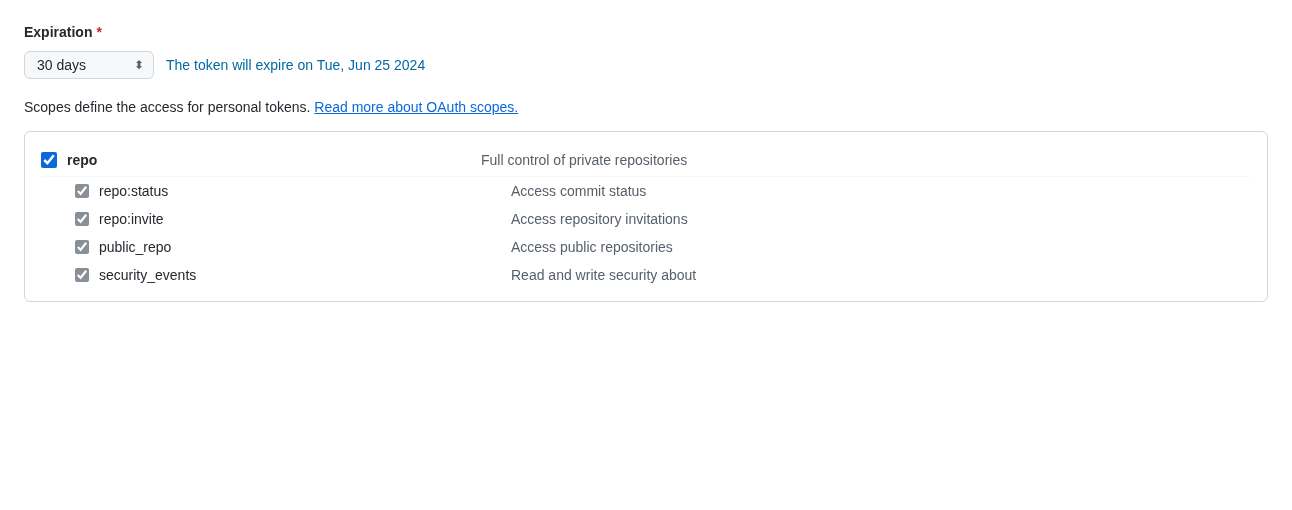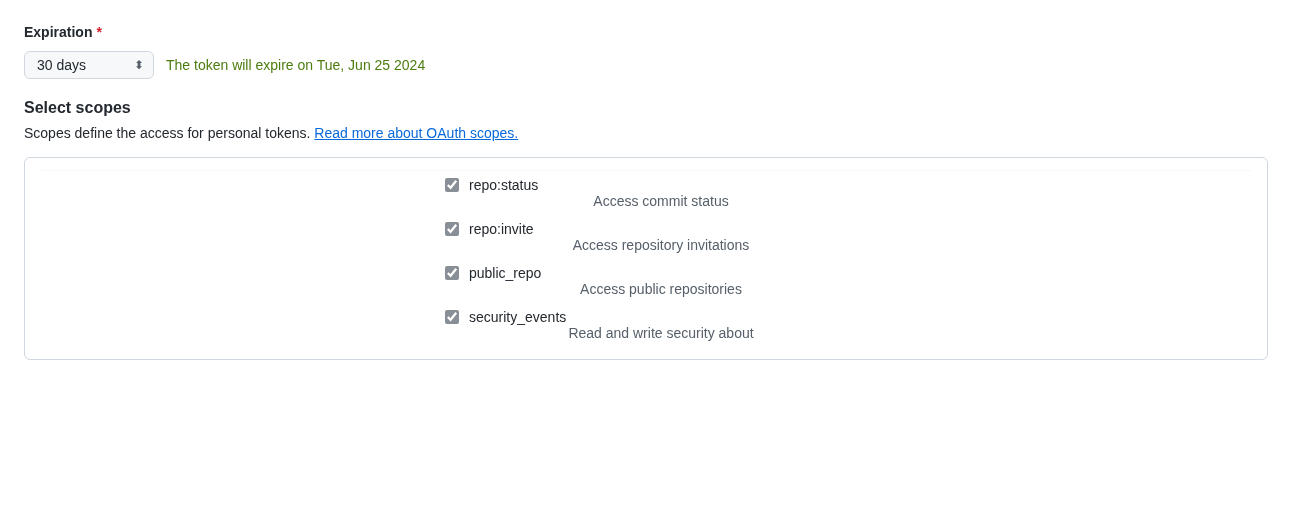--- a/index.html
+++ b/index.html
@@ -54,21 +54,21 @@
       top: 50%;
       transform: translateY(-50%);
       pointer-events: none;
       color: #57606a;
       font-size: 12px;
     }
 
     .expiration-hint {
       display: inline-block;
       margin-left: 12px;
-      color: #4d7c0f;
+      color: #0369a1;
       font-size: 14px;
       vertical-align: middle;
     }
 
     .select-scopes-section {
       margin-bottom: 16px;
     }
 
     .select-scopes-title {
       font-size: 16px;
@@ -138,21 +138,20 @@
       font-size: 14px;
     }
 
     .scope-name-sub {
       font-size: 14px;
       color: #24292f;
     }
 
     .sub-row {
       padding-left: 30px;
-      flex-direction: column;
     }
 
     .divider-row {
       border-top: 1px solid #f6f8fa;
     }
   </style>
 </head>
 <body>
 
 <div class="expiration-section">
@@ -170,28 +169,34 @@
         <option>Custom</option>
         <option>No expiration</option>
       </select>
       <span class="select-arrow">⬍</span>
     </div>
     <span class="expiration-hint">The token will expire on Tue, Jun 25 2024</span>
   </div>
 </div>
 
 <div class="select-scopes-section">
-  <div class="select-scopes-title">Select scopes</div>
   <div class="scopes-description">
     <span>Scopes define the access for personal tokens.</span>
     <a href="#">Read more about OAuth scopes.</a>
   </div>
 
   <div class="scopes-box">
 
+    <div class="scope-row scope-row-main">
+      <div class="scope-label-col">
+        <input type="checkbox" checked="" class="checkbox-main" style="">
+        <span class="scope-name-main">repo</span>
+      </div>
+      <span class="scope-desc-col">Full control of private repositories</span>
+    </div>
 
     <div class="scope-row sub-row divider-row">
       <div class="scope-label-col">
         <input type="checkbox" checked="" class="checkbox-sub" style="">
         <span class="scope-name-sub">repo:status</span>
       </div>
       <span class="scope-desc-col">Access commit status</span>
     </div>
 
 

